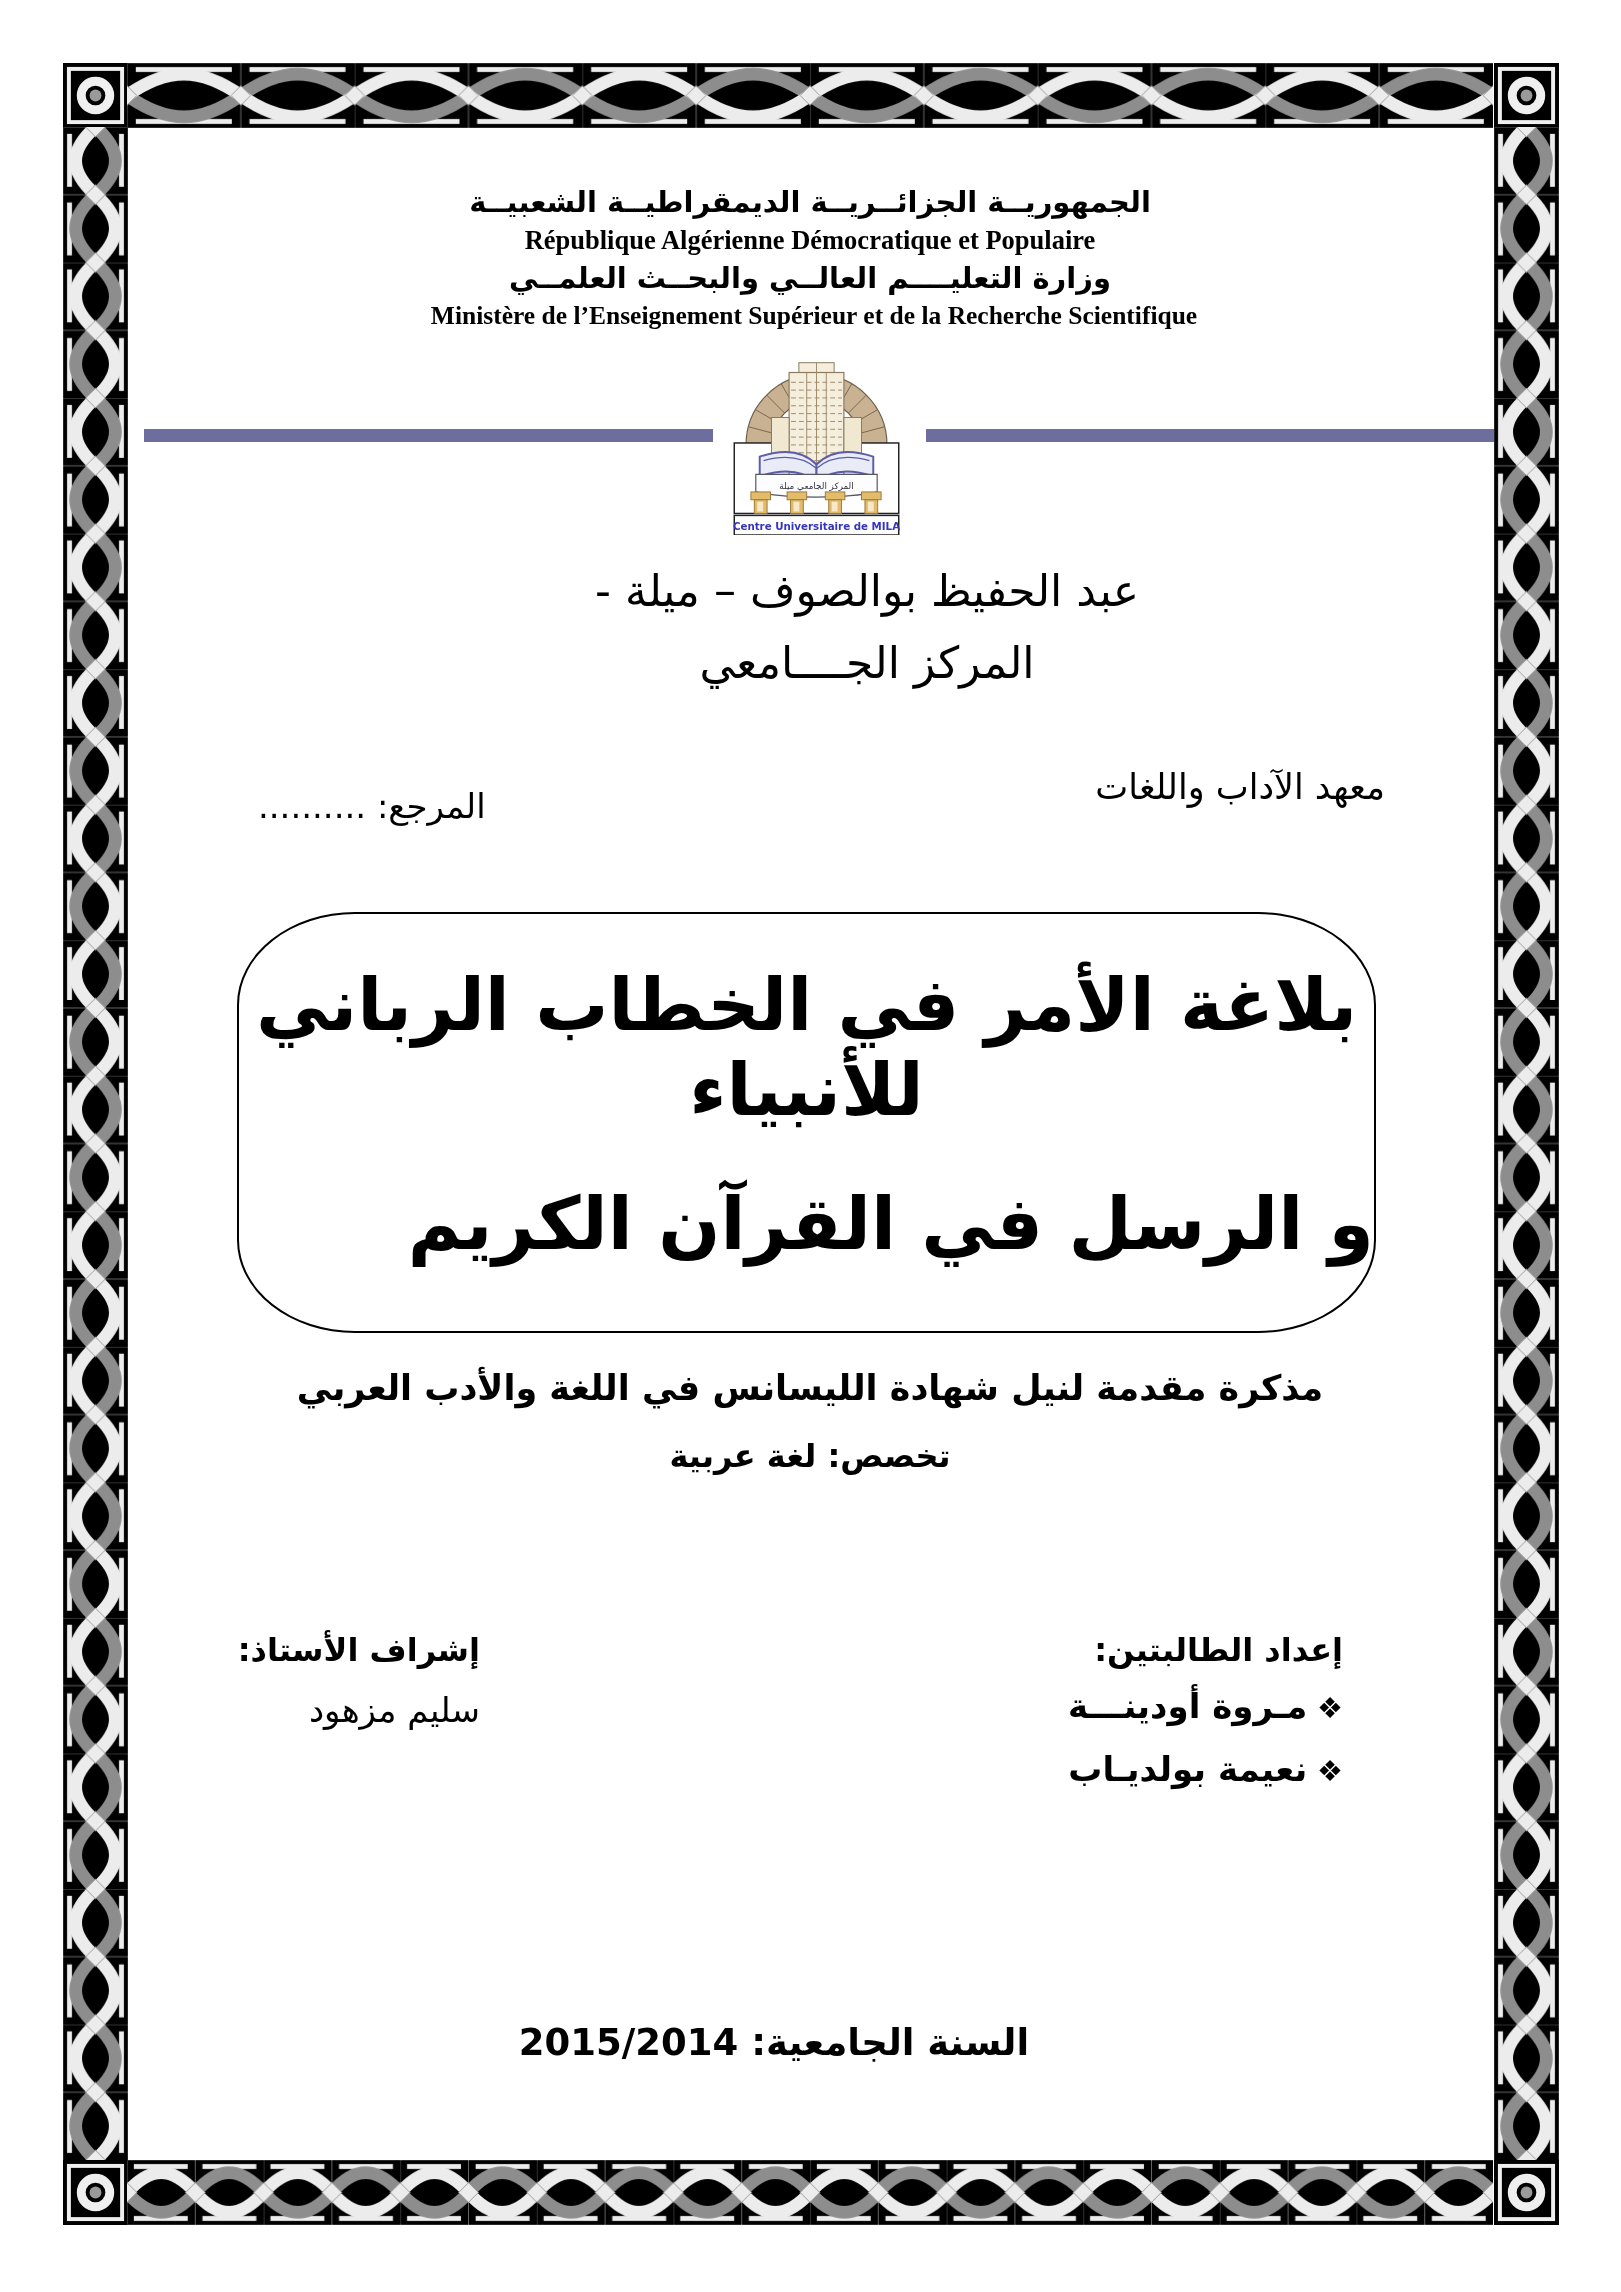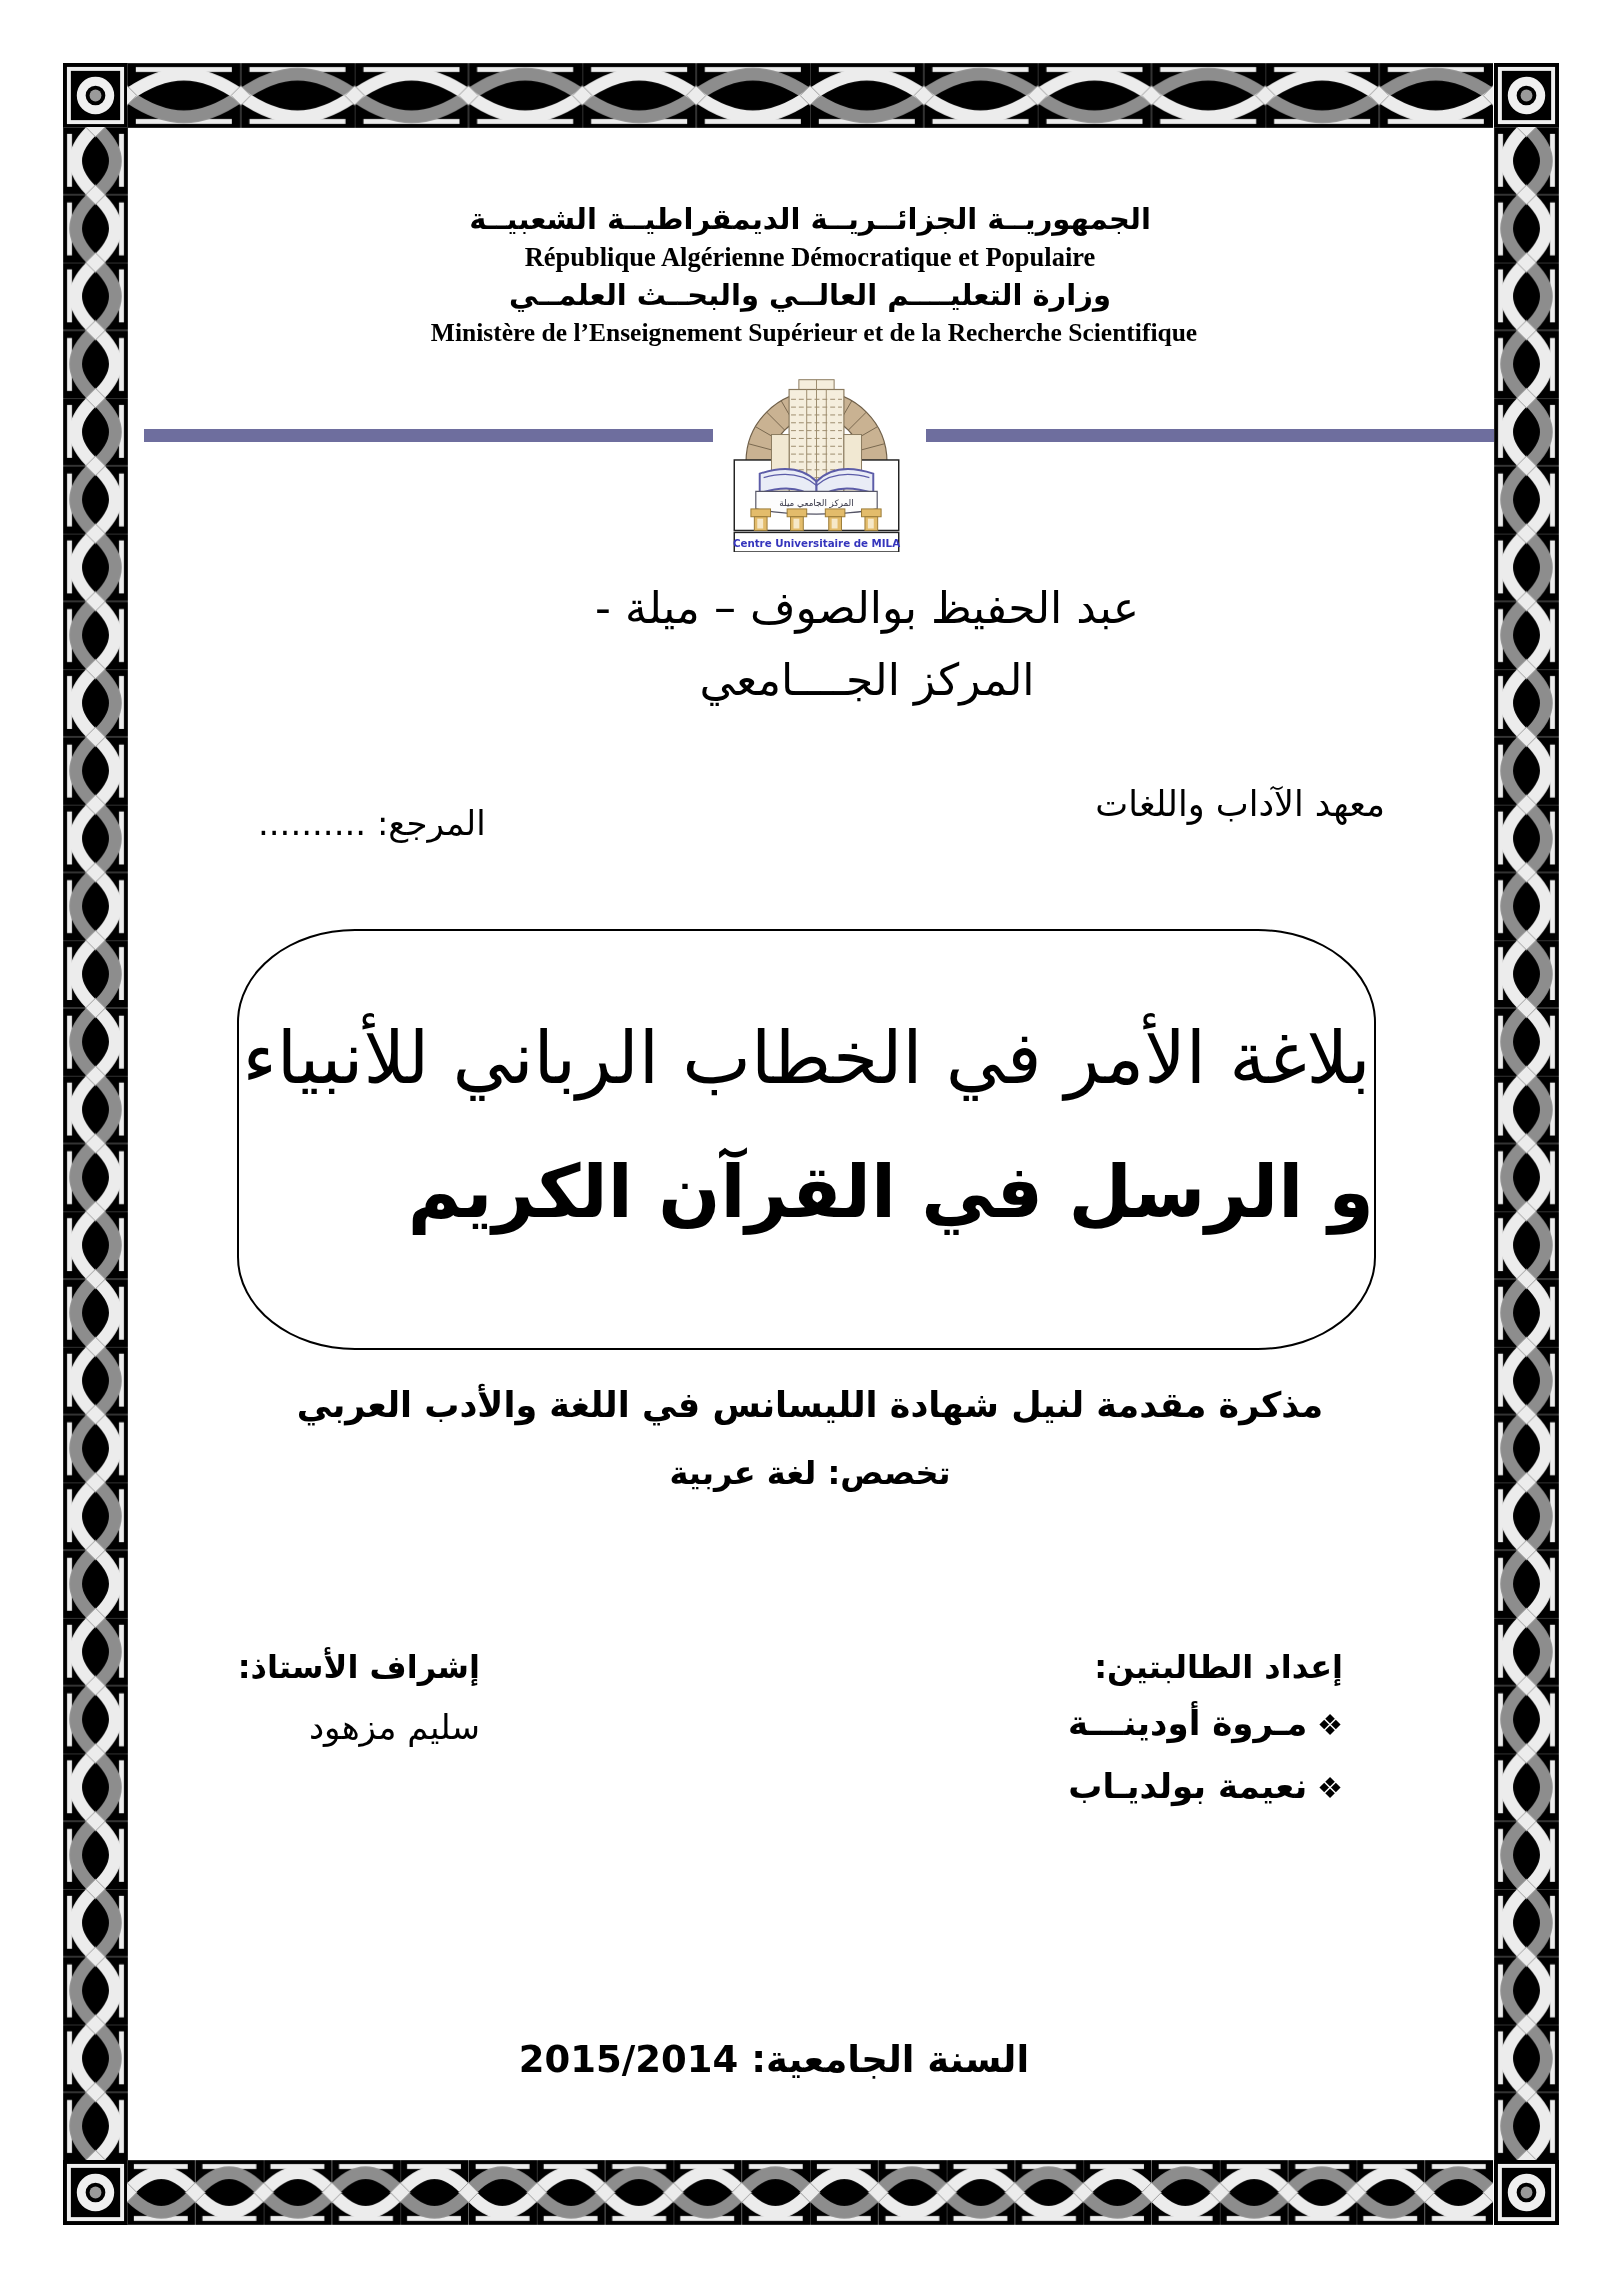--- a/index.html
+++ b/index.html
@@ -1,37 +1,37 @@
 <!DOCTYPE html>
 <html lang="ar"><head>
 <meta charset="utf-8">
 <style>
   html,body{margin:0;padding:0;background:#fff;}
   body{width:1621px;height:2293px;position:relative;overflow:hidden;
        font-family:"DejaVu Sans",sans-serif;color:#000;}
-  .abs{position:absolute;margin-top:17px;}
+  .abs{position:absolute;}
   
   .band{position:absolute;line-height:0;}
   .corner{position:absolute;width:65px;height:65px;line-height:0;}
   
   .hdr{left:127px;top:182px;width:1366px;text-align:center;}
   .hdr .ar{font-size:29px;font-weight:bold;line-height:41px;direction:rtl;}
   .hdr .fr{font-family:"Liberation Serif",serif;font-weight:bold;font-size:26.5px;line-height:35px;}
   .hdr .fr2{font-size:25.5px;line-height:33px;padding-left:8px;}
   .rule{position:absolute;top:429px;height:12.7px;background:#6e6e9e;}
   
   .uni{left:184px;top:555px;width:1366px;text-align:center;direction:rtl;
        font-size:44px;line-height:72px;}
   
   .inst{top:753px;right:236px;text-align:right;direction:rtl;font-size:35px;line-height:69px;}
   .ref{left:258px;top:786px;font-size:34px;direction:rtl;}
   
   .tbox{left:237px;top:912px;width:1135px;height:417px;border:2.9px solid #000;
         border-radius:118px / 93px;text-align:center;direction:rtl;}
-  .tbox .t1{padding-top:84px;font-size:73px;font-weight:normal;}
+  .tbox .t1{padding-top:48px;font-size:73px;font-weight:bold;}
   .tbox .t2{margin-top:49px;font-size:73px;font-weight:bold;text-align:right;}
   
   .memoir{left:127px;top:1368px;width:1366px;text-align:center;direction:rtl;
           font-size:35px;font-weight:bold;}
   .spec{left:127px;top:1437px;width:1366px;text-align:center;direction:rtl;
         font-size:32px;font-weight:bold;}
   
   .students{right:278px;top:1627px;width:412px;direction:rtl;text-align:right;}
   .students .head{font-size:32px;font-weight:bold;line-height:47px;margin-left:13.7px;}
   .students .item{font-size:34px;line-height:57px;margin-top:3.9px;font-weight:bold;}

